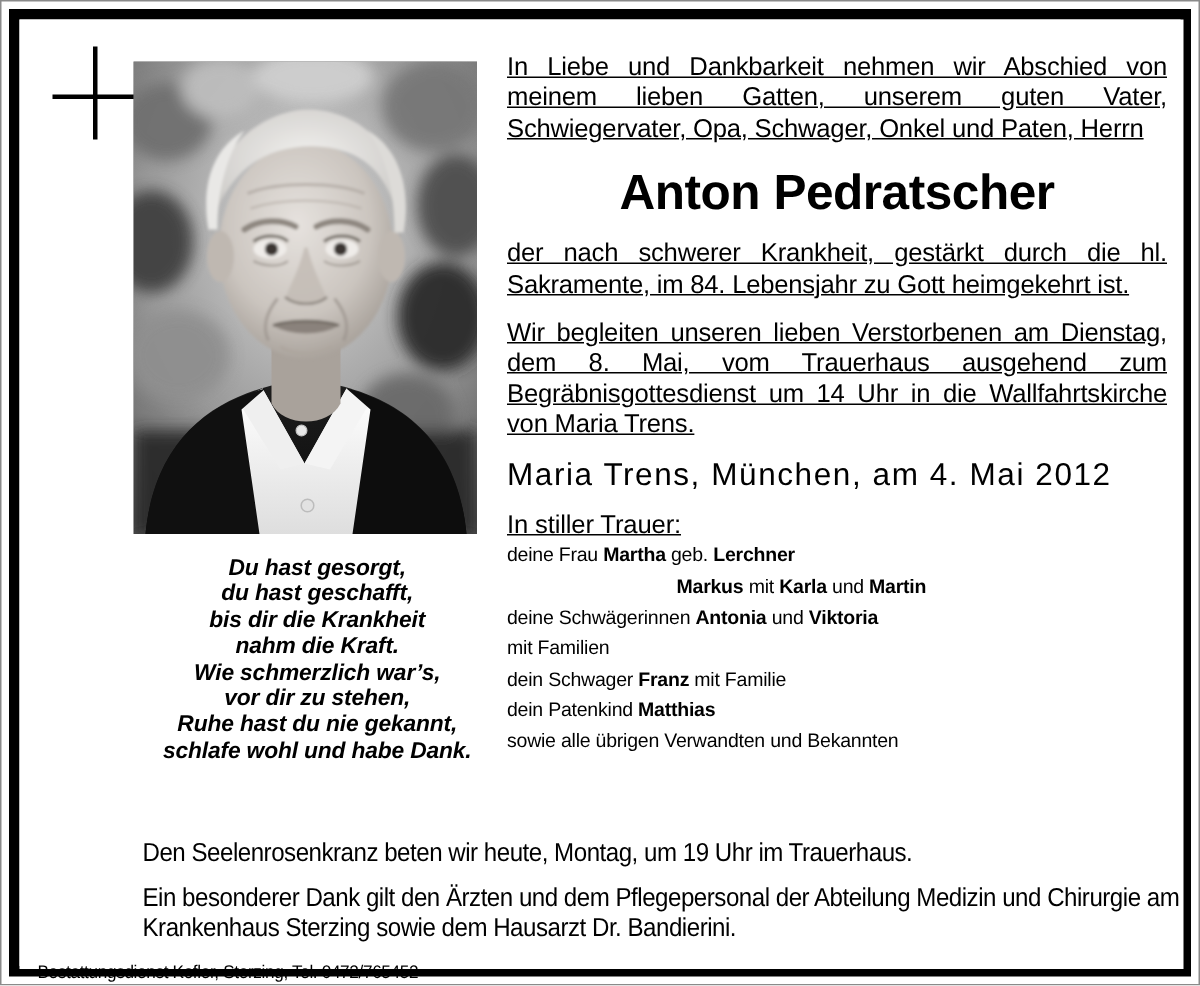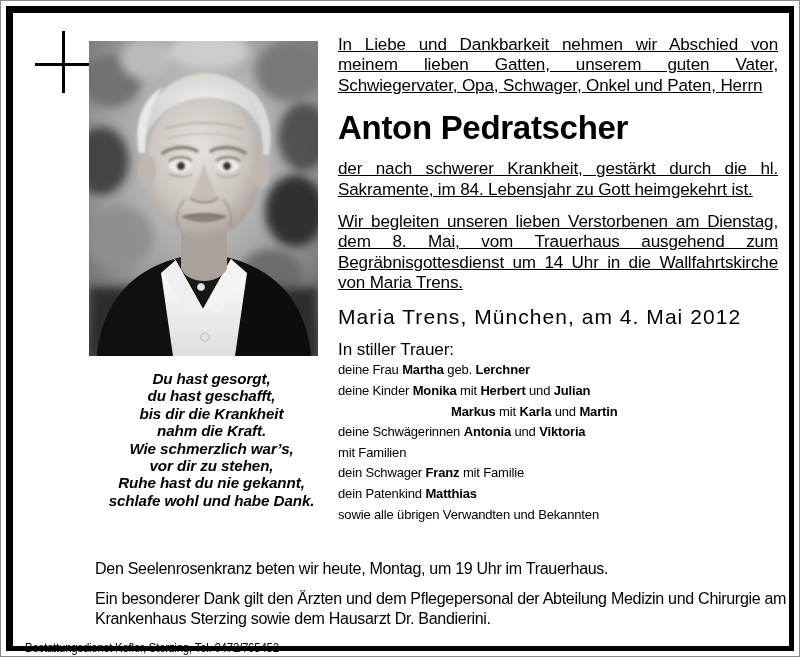--- a/index.html
+++ b/index.html
@@ -102,35 +102,36 @@
     font-size: 17.1px;
     line-height: 20.4px;
     letter-spacing: -0.15px;
     margin: 0;
     text-decoration: underline;
   }
   #deceased-name {
     font-size: 33px;
     font-weight: bold;
     letter-spacing: -0.3px;
-    text-align: left;
+    text-align: center;
     margin: 14px 0 13px 0;
     line-height: 36px;
   }
   #place-date {
     font-size: 21px;
     line-height: 20.4px;
     letter-spacing: 1.05px;
     margin: 13px 0 0 0;
   }
   #mourn-head {
     font-size: 17.1px;
     line-height: 20.4px;
     margin: 13px 0 0 0;
     letter-spacing: -0.1px;
+    text-decoration: underline;
   }
   .mourn-line {
     font-size: 13px;
     line-height: 20.6px;
     letter-spacing: -0.15px;
     white-space: nowrap;
   }
   .mourn-line.indent { padding-left: 113px; }
   .mourn-line b { font-weight: bold; }
 
@@ -296,21 +297,20 @@
       <p class="p-just">der nach schwerer Krankheit, gestärkt durch die hl. Sakramente, im 84. Lebensjahr zu Gott heimgekehrt ist.</p>
 
       <p class="p-just" style="margin-top:12px;">Wir begleiten unseren lieben Verstorbenen am Dienstag, dem 8. Mai, vom Trauerhaus ausgehend zum Begräbnisgottesdienst um 14 Uhr in die Wallfahrtskirche von Maria Trens.</p>
 
       <p id="place-date">Maria Trens, München, am 4. Mai 2012</p>
 
       <p id="mourn-head">In stiller Trauer:</p>
 
       <div id="mourners-list">
           <div class="mourn-line"><span>deine Frau </span><b>Martha</b><span> geb. </span><b>Lerchner</b></div>
-          <div class="mourn-line"><span>deine Kinder </span><b>Monika</b><span> mit </span><b>Herbert</b><span> und </span><b>Julian</b></div>
           <div class="mourn-line indent"><b>Markus</b><span> mit </span><b>Karla</b><span> und </span><b>Martin</b></div>
           <div class="mourn-line"><span>deine Schwägerinnen </span><b>Antonia</b><span> und </span><b>Viktoria</b></div>
           <div class="mourn-line"><span>mit Familien</span></div>
           <div class="mourn-line"><span>dein Schwager </span><b>Franz</b><span> mit Familie</span></div>
           <div class="mourn-line"><span>dein Patenkind </span><b>Matthias</b></div>
           <div class="mourn-line"><span>sowie alle übrigen Verwandten und Bekannten</span></div>
         </div>
     </div>
 
     <div id="bottom">

